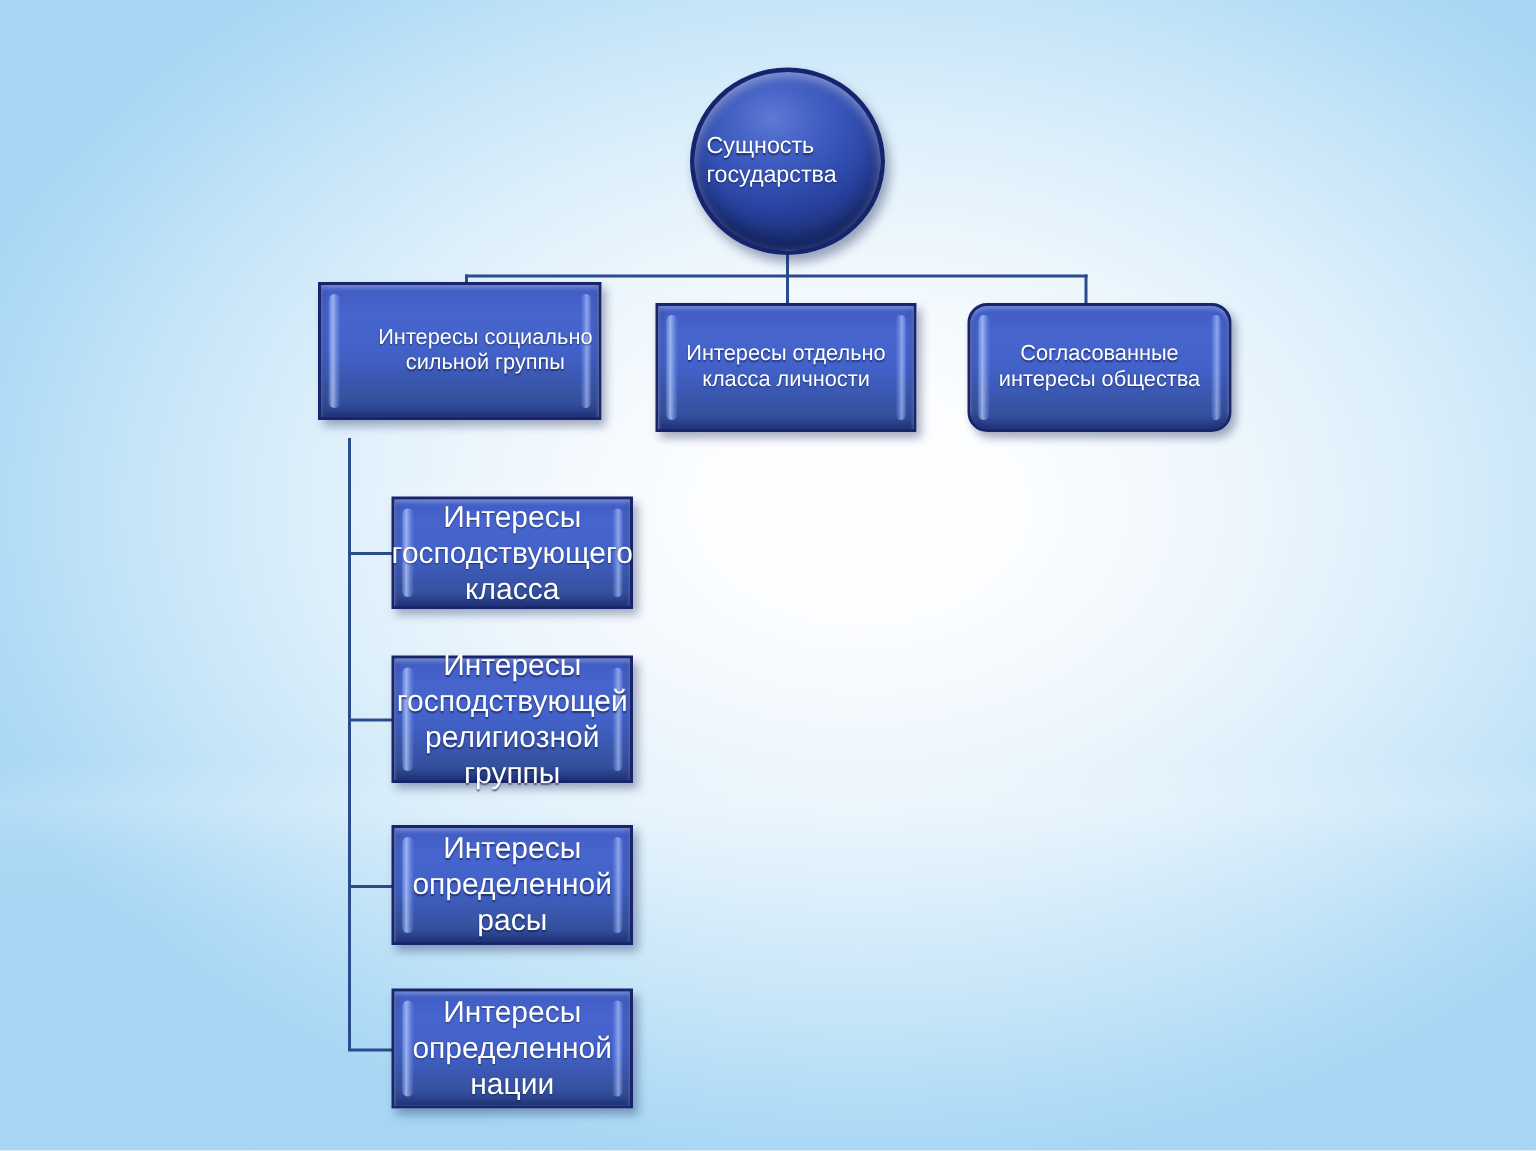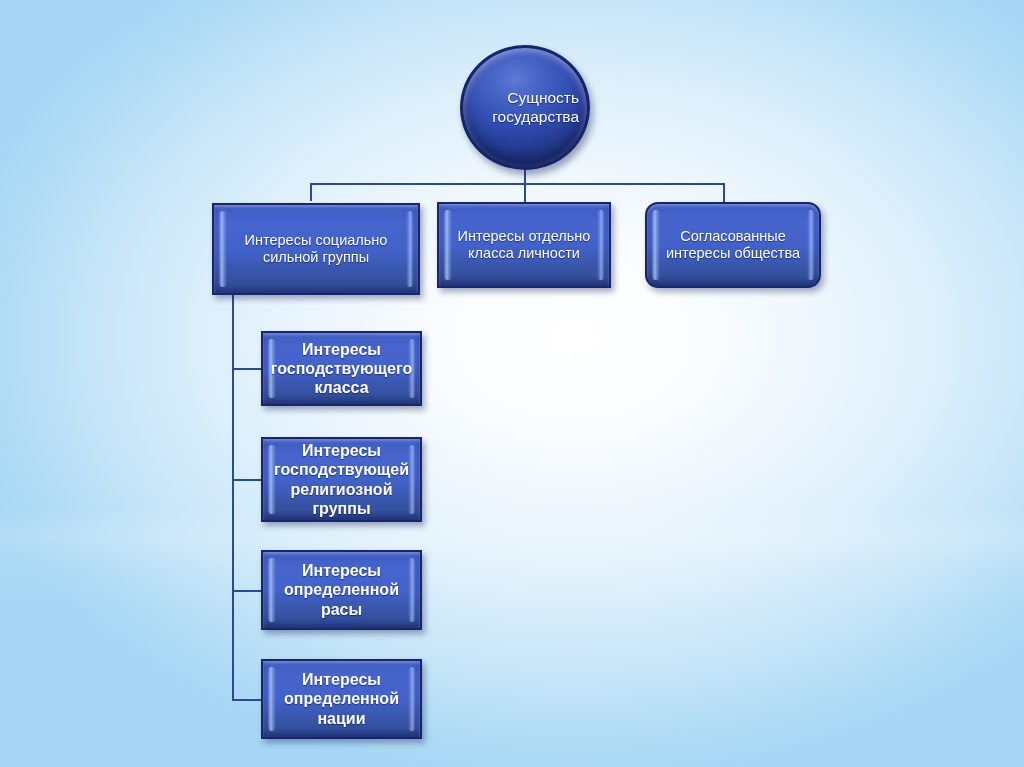--- a/index.html
+++ b/index.html
@@ -62,21 +62,21 @@
 
   
   .node-ellipse {
     position: absolute;
     z-index: 3;
     border-radius: 50%;
     box-sizing: border-box;
     display: flex;
     align-items: center;
     justify-content: center;
-    text-align: right;
+    text-align: left;
     color: #ffffff;
     border: 3px solid #16246e;
     background:
       radial-gradient(ellipse 78% 66% at 42% 26%,
          #5e7ad6 0%,
          #4663c6 26%,
          #3350b4 55%,
          #28409c 80%,
          #20357f 100%);
     box-shadow:
@@ -149,21 +149,21 @@
   }
   .node-box .label {
     position: relative;
     z-index: 2;
     line-height: 1.2;
     white-space: pre-line;
     padding: 0 4px;
   }
 
   .level2 .label { font-size: 14.5px; }
-  .level3 .label { font-size: 16px; font-weight: bold; }
+  .level3 .label { font-size: 20px; }
 
   
   .overflow-text .label {
     white-space: pre-line;
     width: 176px;
     padding: 0;
   }
 </style>
 </head>
 <body>
@@ -180,21 +180,21 @@
     <div class="connector h" style="left: 232px; top: 368px; width: 30px; height: 2px; background: rgb(43, 75, 143);"></div>
     <div class="connector h" style="left: 232px; top: 479px; width: 30px; height: 2px; background: rgb(43, 75, 143);"></div>
     <div class="connector h" style="left: 232px; top: 590px; width: 30px; height: 2px; background: rgb(43, 75, 143);"></div>
     <div class="connector h" style="left: 232px; top: 699px; width: 30px; height: 2px; background: rgb(43, 75, 143);"></div>
 
     <div class="node-ellipse" style="left: 460px; top: 45px; width: 130px; height: 125px;">
       <span class="label">Сущность
 государства</span>
     </div>
 
-    <div class="node-box level2" style="left: 212px; top: 203px; width: 208px; height: 92px;">
+    <div class="node-box level2" style="left: 212px; top: 188px; width: 189px; height: 92px; justify-content: flex-end;">
       <span class="label">Интересы социально
 сильной группы</span>
     </div>
     <div class="node-box level2" style="left: 437px; top: 202px; width: 174px; height: 86px;">
       <span class="label">Интересы отдельно
 класса личности</span>
     </div>
     <div class="node-box level2" style="left: 645px; top: 202px; width: 176px; height: 86px; border-radius: 13px;">
       <span class="label">Согласованные
 интересы общества</span>

